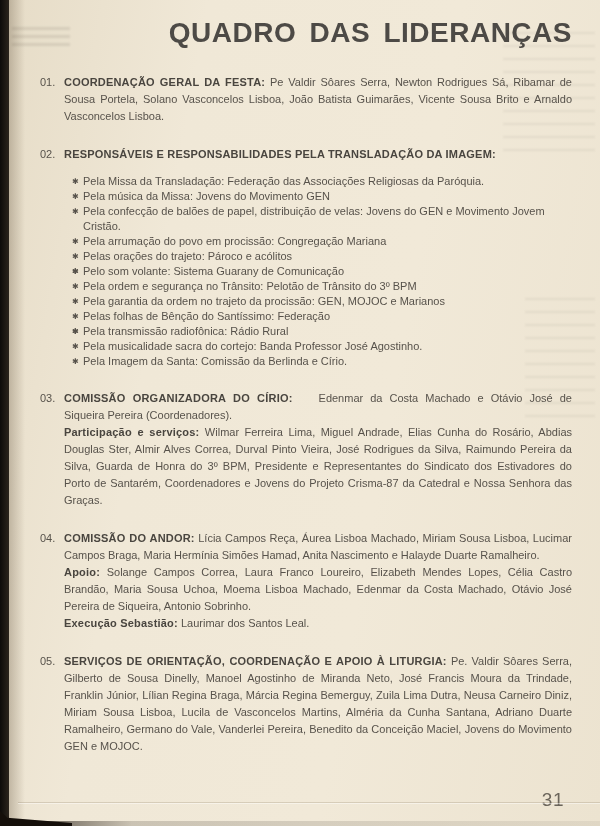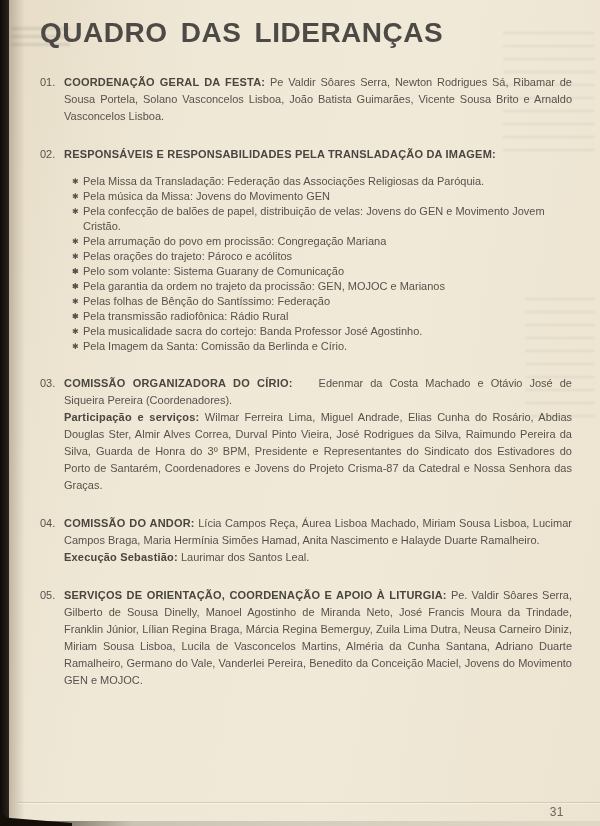--- a/index.html
+++ b/index.html
@@ -22,35 +22,35 @@
     clip-path:polygon(0 0,10% 45%,100% 80%,100% 100%,0 100%);}
   .crease{position:absolute;left:18px;right:0;bottom:23px;height:1px;
     background:rgba(125,104,78,.22);box-shadow:0 1px 0 rgba(255,255,255,.45);}
   .ghost{position:absolute;opacity:.07;filter:blur(1.2px);pointer-events:none;
     background:repeating-linear-gradient(180deg,#49433a 0 2px,transparent 2px 13px);}
   .ghost.g1{right:5px;top:32px;width:92px;height:128px;}
   .ghost.g2{right:5px;top:298px;width:70px;height:122px;}
   .ghost.g3{left:12px;top:27px;width:58px;height:22px;opacity:.12;
     background:repeating-linear-gradient(180deg,#49433a 0 3px,transparent 3px 8px);}
   
-  .title{margin:16px 28px 0 40px;text-align:left;font-weight:bold;
+  .title{margin:16px 28px 0 40px;text-align:right;font-weight:bold;
     font-size:28px;line-height:34px;letter-spacing:.5px;word-spacing:5px;color:#4d4a46;}
   .title div{white-space:nowrap;}
   
   .content{position:relative;margin:24px 28px 0 40px;color:#57524b;
     font-size:11px;line-height:17px;}
   .section{position:relative;padding-left:24px;margin-bottom:21px;}
   .num{position:absolute;left:0;top:0;text-align:center;}
   .section p{margin:0;text-align:justify;}
   .section b{color:#49453f;letter-spacing:.2px;}
   .gap{display:inline-block;width:26px;}
   ul.bullets{list-style:none;margin:11px 0 0 8px;padding:0;line-height:15px;}
   .bullets li{position:relative;padding-left:11px;margin:0;}
   .star{position:absolute;left:0;top:0;font-size:8px;line-height:15px;color:#57524b;}
-  .pagenum{position:absolute;right:36px;bottom:7px;font-size:12px;color:#6b655b;letter-spacing:.5px;}
+  .pagenum{position:absolute;right:36px;bottom:15px;font-size:19px;color:#6b655b;letter-spacing:.5px;}
 </style>
 </head>
 <body>
 
 <div class="page">
   <div class="ghost g1"></div>
   <div class="ghost g2"></div>
   <div class="ghost g3"></div>
 
   <h1 class="title">
@@ -76,21 +76,21 @@
           <li><span class="star">✱</span><span>Pela confecção de balões de papel, distribuição de velas: Jovens do GEN e Movimento Jovem Cristão.</span></li>
 
           <li><span class="star">✱</span><span>Pela arrumação do povo em procissão: Congregação Mariana</span></li>
 
           <li><span class="star">✱</span><span>Pelas orações do trajeto: Pároco e acólitos</span></li>
 
           <li><span class="star">✱</span></li>
 
           <li><span class="star">✱</span><span>Pelo som volante: Sistema Guarany de Comunicação</span></li>
 
-          <li><span class="star">✱</span></li>
+          <li><span class="star">✱</span><span>Pela ordem e segurança no Trânsito: Pelotão de Trânsito do 3º BPM</span></li>
 
           <li><span class="star">✱</span><span>Pela garantia da ordem no trajeto da procissão: GEN, MOJOC e Marianos</span></li>
 
           <li><span class="star">✱</span><span>Pelas folhas de Bênção do Santíssimo: Federação</span></li>
 
           <li><span class="star">✱</span></li>
 
           <li><span class="star">✱</span><span>Pela transmissão radiofônica: Rádio Rural</span></li>
 
           <li><span class="star">✱</span><span>Pela musicalidade sacra do cortejo: Banda Professor José Agostinho.</span></li>
@@ -101,20 +101,21 @@
 
     <div class="section">
       <span class="num">03.</span>
       <p><b>COMISSÃO ORGANIZADORA DO CÍRIO:</b><span class="gap"></span><span>Edenmar da Costa Machado e Otávio José de Siqueira Pereira (Coordenadores).</span></p>
       <p><b>Participação e serviços:</b> <span>Wilmar Ferreira Lima, Miguel Andrade, Elias Cunha do Rosário, Abdias Douglas Ster, Almir Alves Correa, Durval Pinto Vieira, José Rodrigues da Silva, Raimundo Pereira da Silva, Guarda de Honra do 3º BPM, Presidente e Representantes do Sindicato dos Estivadores do Porto de Santarém, Coordenadores e Jovens do Projeto Crisma-87 da Catedral e Nossa Senhora das Graças.</span></p>
     </div>
 
     <div class="section">
       <span class="num">04.</span>
       <p><b>COMISSÃO DO ANDOR:</b> <span>Lícia Campos Reça, Áurea Lisboa Machado, Miriam Sousa Lisboa, Lucimar Campos Braga, Maria Hermínia Simões Hamad, Anita Nascimento e Halayde Duarte Ramalheiro.</span></p>
+      <p><b>Apoio:</b> <span>Solange Campos Correa, Laura Franco Loureiro, Elizabeth Mendes Lopes, Célia Castro Brandão, Maria Sousa Uchoa, Moema Lisboa Machado, Edenmar da Costa Machado, Otávio José Pereira de Siqueira, Antonio Sobrinho.</span></p>
       <p><b>Execução Sebastião:</b> <span>Laurimar dos Santos Leal.</span></p>
     </div>
 
     <div class="section">
       <span class="num">05.</span>
       <p><b>SERVIÇOS DE ORIENTAÇÃO, COORDENAÇÃO E APOIO À LITURGIA:</b> <span>Pe. Valdir Sôares Serra, Gilberto de Sousa Dinelly, Manoel Agostinho de Miranda Neto, José Francis Moura da Trindade, Franklin Júnior, Lílian Regina Braga, Márcia Regina Bemerguy, Zuila Lima Dutra, Neusa Carneiro Diniz, Miriam Sousa Lisboa, Lucila de Vasconcelos Martins, Alméria da Cunha Santana, Adriano Duarte Ramalheiro, Germano do Vale, Vanderlei Pereira, Benedito da Conceição Maciel, Jovens do Movimento GEN e MOJOC.</span></p>
     </div>
 
   </div>
 

